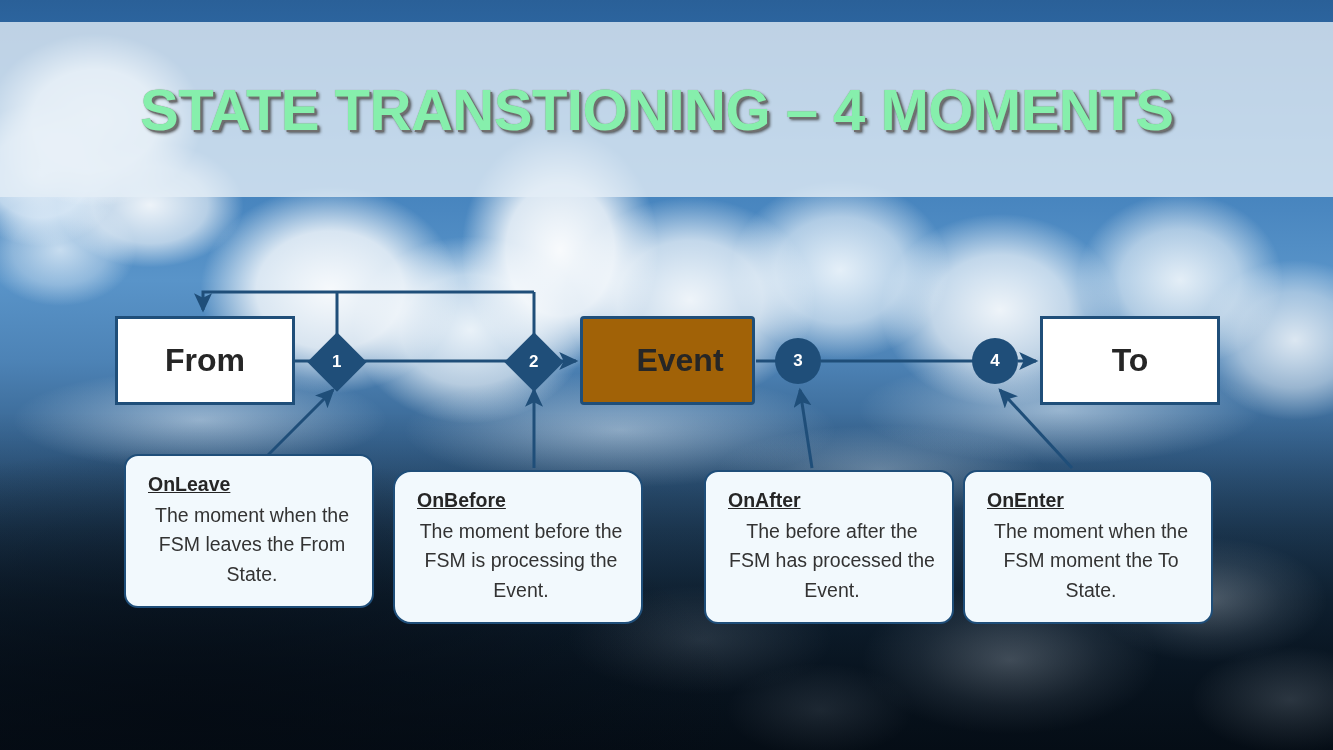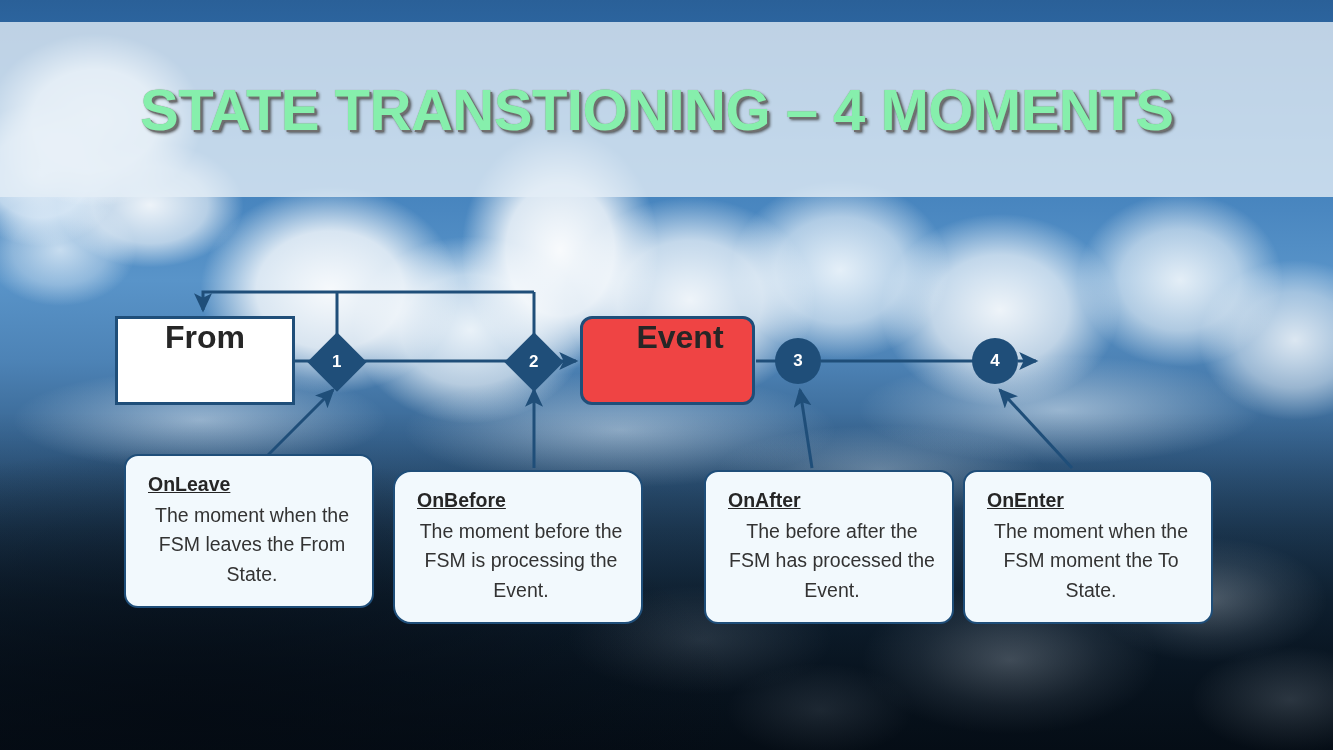--- a/index.html
+++ b/index.html
@@ -126,39 +126,40 @@
   #connectors {
     position: absolute;
     left: 0; top: 0;
     width: 1333px;
     height: 750px;
   }
 
   .node {
     position: absolute;
     display: flex;
+    align-items: center;
     justify-content: center;
     font-weight: bold;
     color: #262626;
   }
 
   .state-box {
     background: #ffffff;
     border: 3px solid #1f4e79;
     font-size: 32px;
   }
 
   #node-from { left: 115px; top: 316px; width: 180px; height: 89px; }
   #node-to   { left: 1040px; top: 316px; width: 180px; height: 89px; }
 
   #node-event {
     left: 580px; top: 316px; width: 175px; height: 89px;
-    background: #ef4444;
+    background: #a16207;
     border: 3px solid #1f4e79;
-    border-radius: 12px;
+    border-radius: 4px;
     font-size: 32px;
     padding-left: 25px;
   }
 
   
   .marker {
     position: absolute;
     display: flex;
     align-items: center;
     justify-content: center;
@@ -266,20 +267,23 @@
     </svg>
 
     <div class="node state-box" id="node-from">
       <span>From</span>
     </div>
 
     <div class="node" id="node-event">
       <span>Event</span>
     </div>
 
+    <div class="node state-box" id="node-to">
+      <span>To</span>
+    </div>
 
     <div class="marker marker-diamond" id="marker-1">
       <span>1</span>
     </div>
 
     <div class="marker marker-diamond" id="marker-2">
       <span>2</span>
     </div>
 
     <div class="marker marker-circle" id="marker-3">

